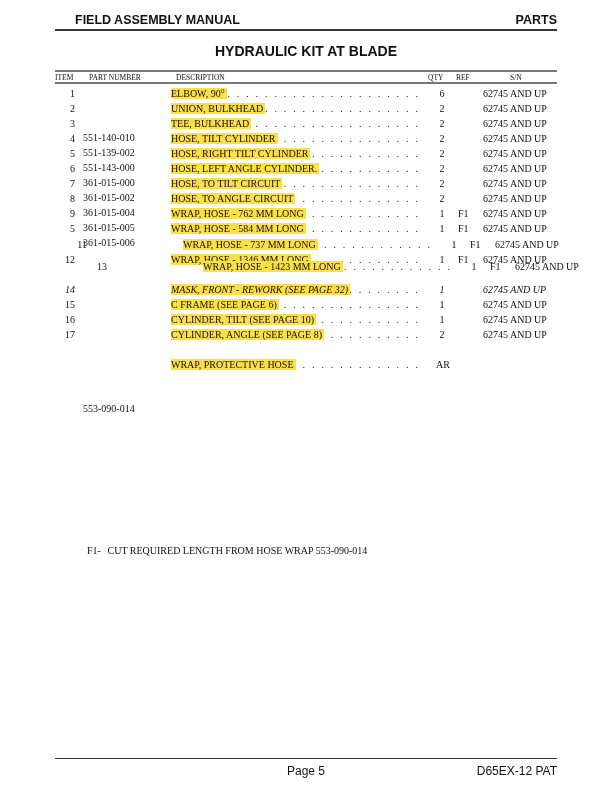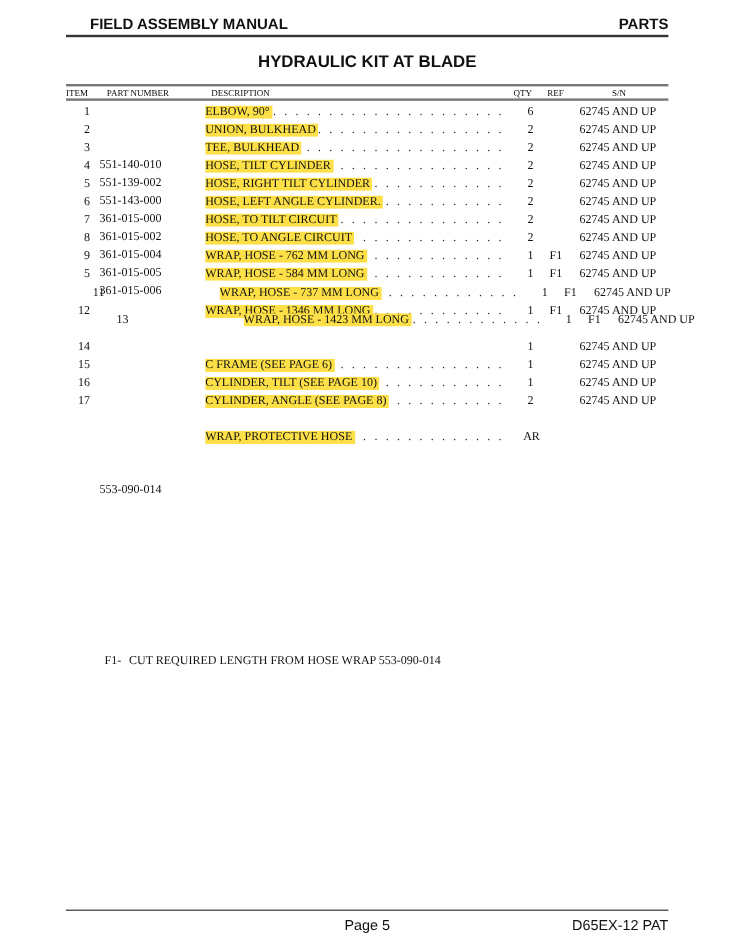--- a/index.html
+++ b/index.html
@@ -153,24 +153,24 @@
       <span class="c-sn">62745 AND UP</span>
     </div>
     <div class="row serif" style="top: 261px; margin-left: 32px;">
       <span class="c-item">13</span>
       <span class="c-part"></span>
       <span class="c-desc"><span class="dots">. . . . . . . . . . . . . . . . . . . . . . . . . . . . . . . . . . . . . . . . . . . . . . . . . . . . .</span><span class="txt">WRAP, HOSE - 1423 MM LONG</span></span>
       <span class="c-qty">1</span>
       <span class="c-ref">F1</span>
       <span class="c-sn">62745 AND UP</span>
     </div>
-    <div class="row serif" style="top: 283.65px;">
+    <div class="row serif" style="top: 283.65px; font-style: italic;">
       <span class="c-item">14</span>
       <span class="c-part"></span>
-      <span class="c-desc"><span class="dots">. . . . . . . . . . . . . . . . . . . . . . . . . . . . . . . . . . . . . . . . . . . . . . . . . . . . .</span></span>
+      <span class="c-desc"><span class="dots">. . . . . . . . . . . . . . . . . . . . . . . . . . . . . . . . . . . . . . . . . . . . . . . . . . . . .</span><span class="txt">MASK, FRONT - REWORK (SEE PAGE 32)</span></span>
       <span class="c-qty">1</span>
       <span class="c-ref"></span>
       <span class="c-sn">62745 AND UP</span>
     </div>
     <div class="row serif" style="top: 298.7px;">
       <span class="c-item">15</span>
       <span class="c-part"></span>
       <span class="c-desc"><span class="dots">. . . . . . . . . . . . . . . . . . . . . . . . . . . . . . . . . . . . . . . . . . . . . . . . . . . . .</span><span class="txt">C FRAME (SEE PAGE 6)</span></span>
       <span class="c-qty">1</span>
       <span class="c-ref"></span>

